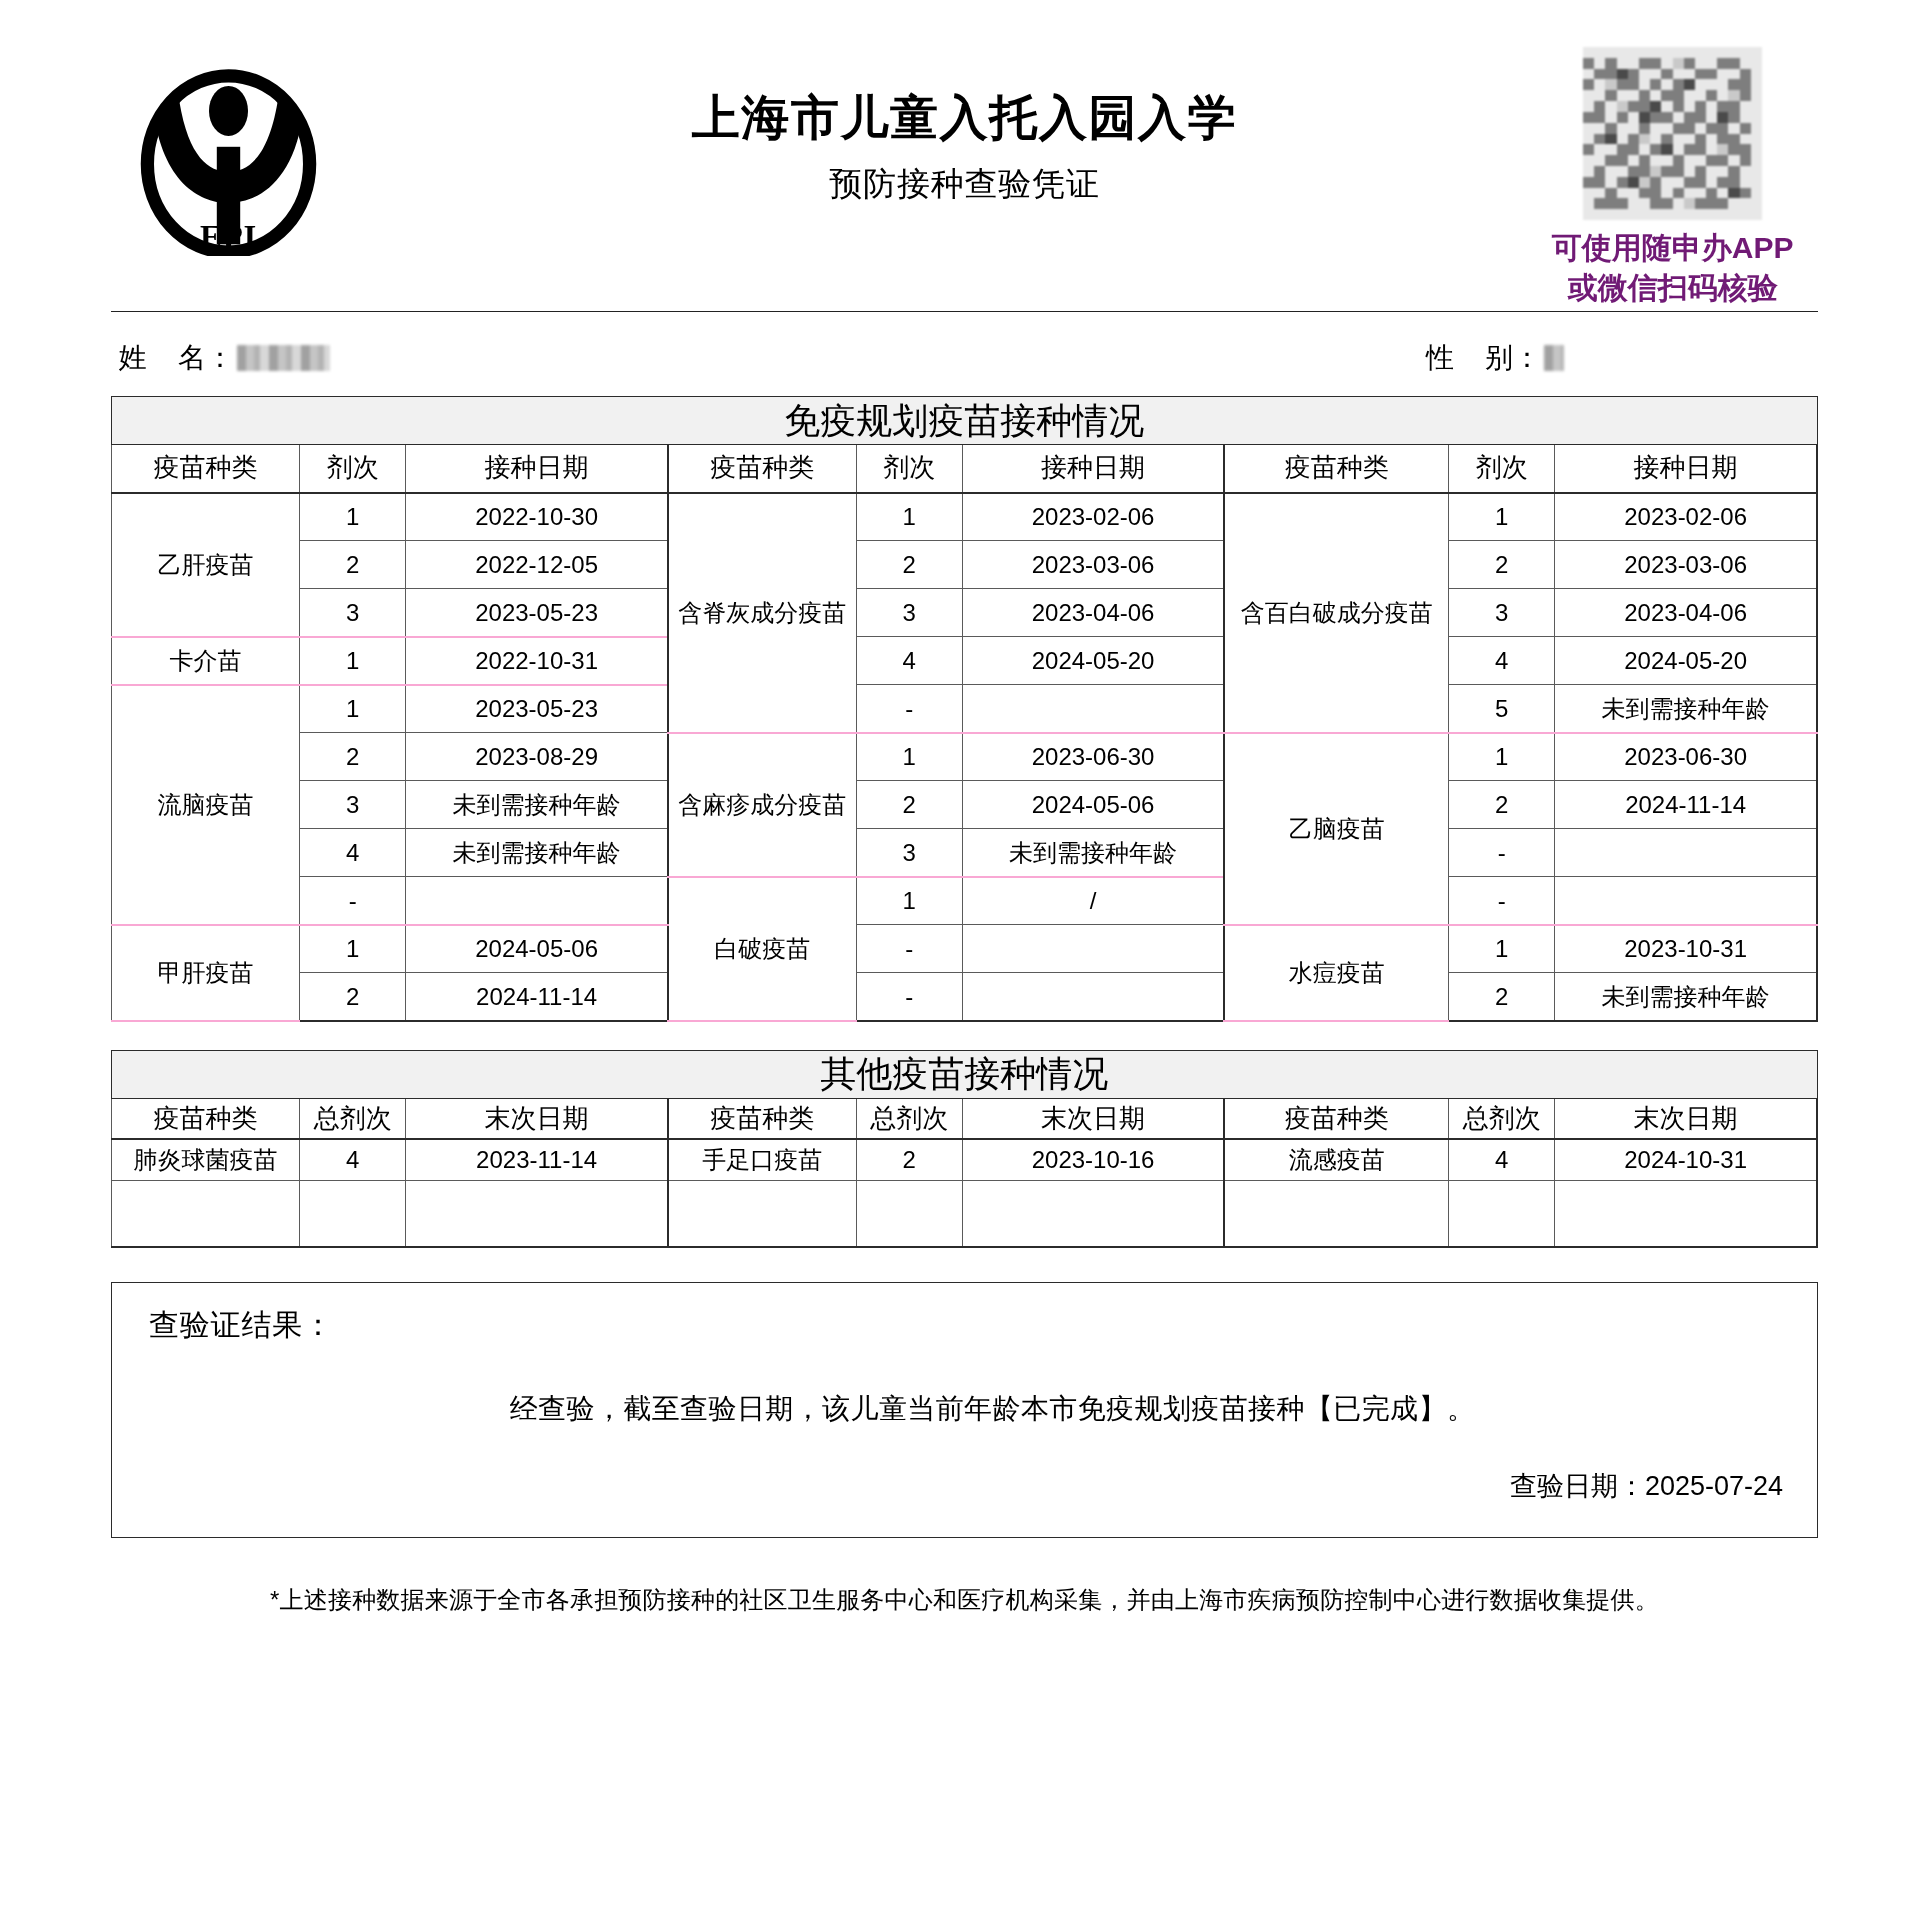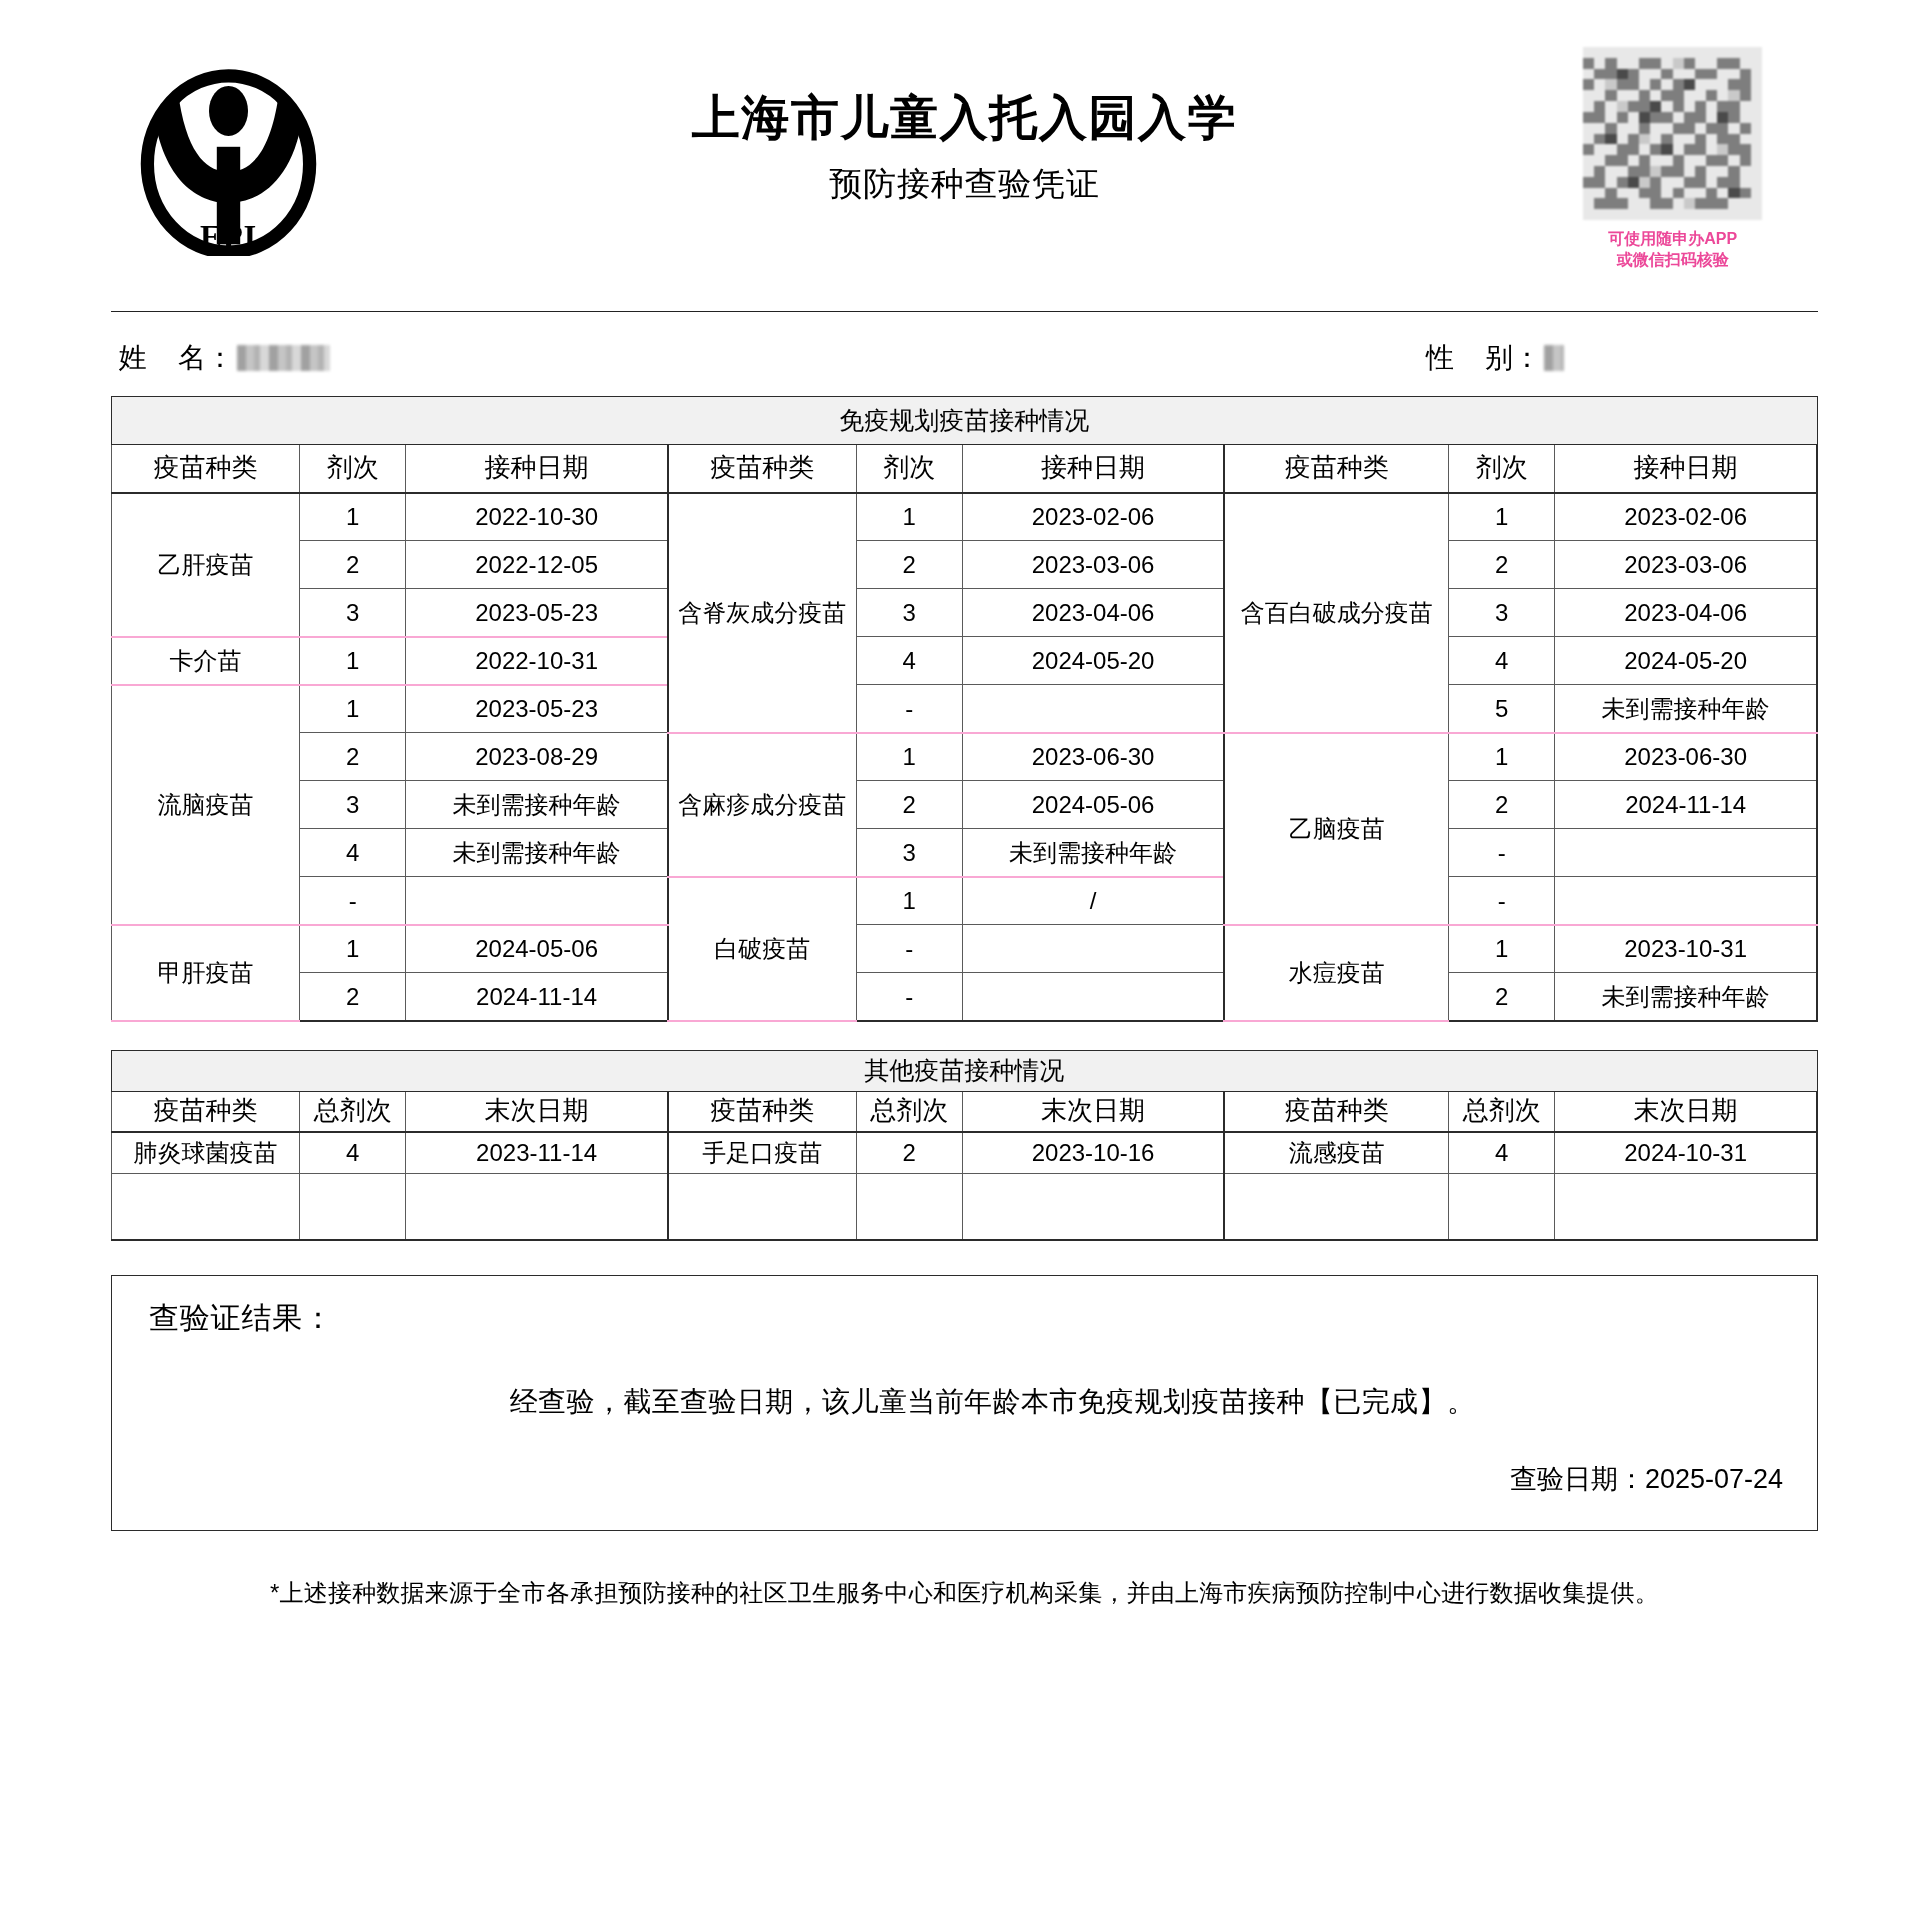--- a/index.html
+++ b/index.html
@@ -64,23 +64,23 @@
   }
   .qr-img {
     width: 179px;
     height: 173px;
     margin: 0 auto;
     display: block;
     filter: blur(0.9px);
   }
   .qr-caption {
     margin-top: 7.8px;
-    font-size: 16px;
+    font-size: 30px;
     line-height: 1.35;
-    color: #ec4899;
+    color: #701a75;
     font-weight: 600;
   }
 
   .hrule {
     border: 0;
     border-top: 1.9px solid #222;
     margin: 0 0 0 0;
   }
 
   
@@ -126,21 +126,21 @@
     border: 1.2px solid #5a5a5a;
     text-align: center;
     vertical-align: middle;
     padding: 1.6px 2.3px;
     font-weight: 400;
     line-height: 1.22;
   }
   .tbl .band {
     background: #f1f1f1;
     border: 1.2px solid #2b2b2b;
-    font-size: 25px;
+    font-size: 36px;
     font-weight: 400;
     height: 56px;
     text-align: center;
   }
   .tbl .hdr {
     height: 58px;
     font-size: 26px;
     border-top: 1.2px solid #2b2b2b;
     border-bottom: 2px solid #2b2b2b;
   }

